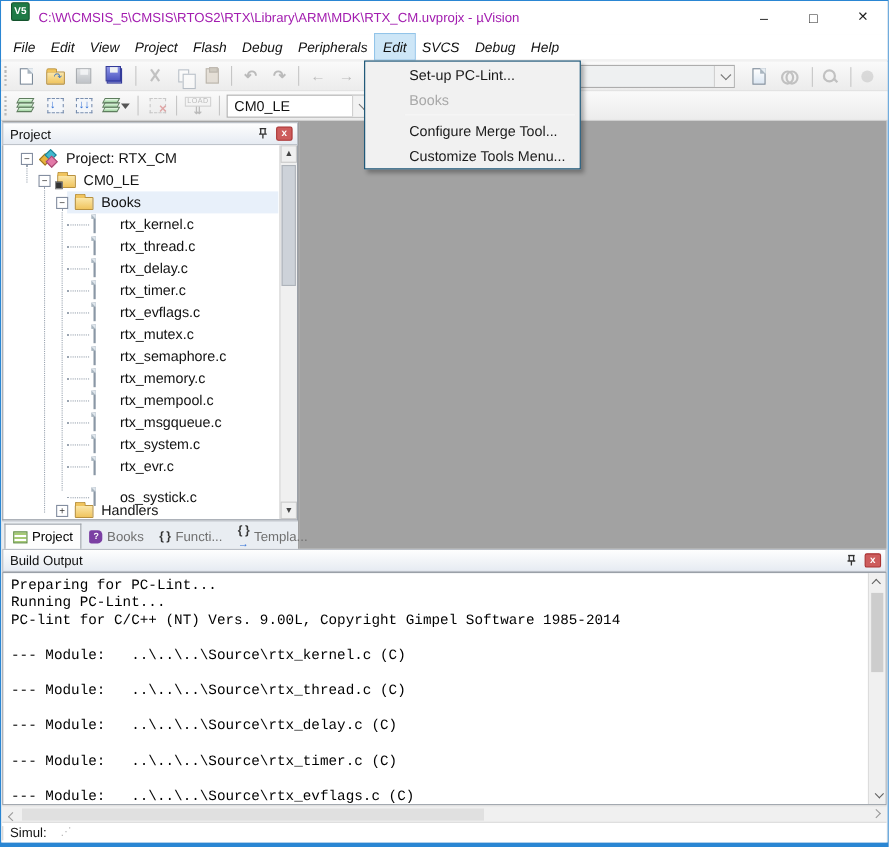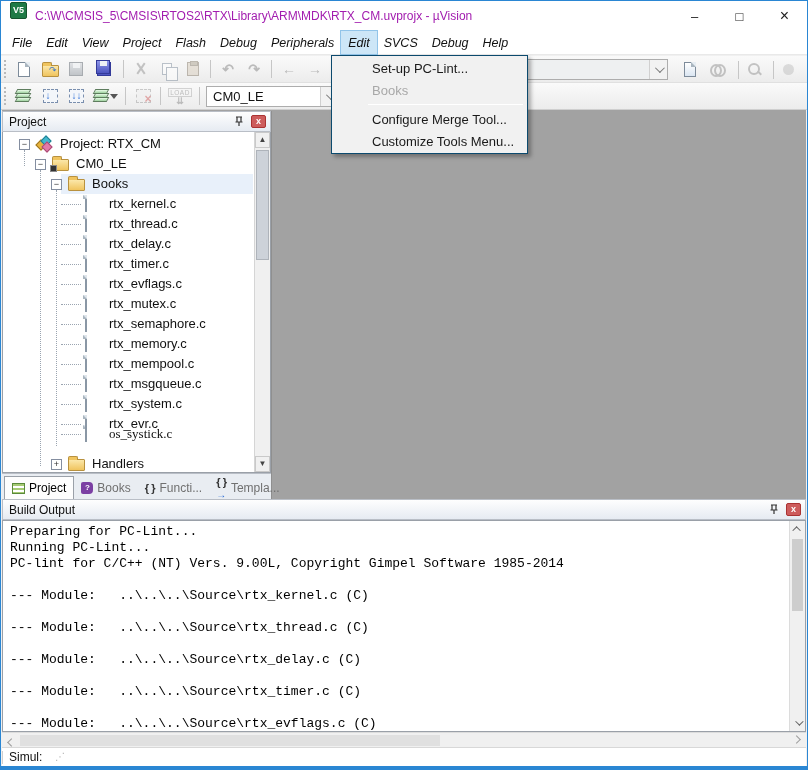--- a/index.html
+++ b/index.html
@@ -345,21 +345,21 @@
           </svg>
       </span>
       <span class="close-btn">x</span>
     </div>
     <div class="tree-area" id="tree">
         <div class="tree-row" style="top: 322px;">
           <span class="expand-box" style="left:48px">+</span>
           <span style="left:65px" class="t-icon i-folder"></span>
           <span class="t-label" style="left:89px">Handlers</span>
         </div>
-        <div class="tree-row" style="top: 292px; font-family: Liberation Serif, serif;"><span class="hstub" style="left:58px;width:20px;"></span><span style="left:82px" class="t-icon i-file"></span><span class="t-label" style="left:106px">os_systick.c</span></div>
+        <div class="tree-row" style="top: 310px;"><span class="hstub" style="left:58px;width:20px;"></span><span style="left:82px" class="t-icon i-file"></span><span class="t-label" style="left:106px">os_systick.c</span></div>
         <div class="tree-row" style="top: 282px;"><span class="hstub" style="left:58px;width:20px;"></span><span style="left:82px" class="t-icon i-file"></span><span class="t-label" style="left:106px">rtx_evr.c</span></div>
         <div class="tree-row" style="top: 262px;"><span class="hstub" style="left:58px;width:20px;"></span><span style="left:82px" class="t-icon i-file"></span><span class="t-label" style="left:106px">rtx_system.c</span></div>
         <div class="tree-row" style="top: 242px;"><span class="hstub" style="left:58px;width:20px;"></span><span style="left:82px" class="t-icon i-file"></span><span class="t-label" style="left:106px">rtx_msgqueue.c</span></div>
         <div class="tree-row" style="top: 222px;"><span class="hstub" style="left:58px;width:20px;"></span><span style="left:82px" class="t-icon i-file"></span><span class="t-label" style="left:106px">rtx_mempool.c</span></div>
         <div class="tree-row" style="top: 202px;"><span class="hstub" style="left:58px;width:20px;"></span><span style="left:82px" class="t-icon i-file"></span><span class="t-label" style="left:106px">rtx_memory.c</span></div>
         <div class="tree-row" style="top: 182px;"><span class="hstub" style="left:58px;width:20px;"></span><span style="left:82px" class="t-icon i-file"></span><span class="t-label" style="left:106px">rtx_semaphore.c</span></div>
         <div class="tree-row" style="top: 162px;"><span class="hstub" style="left:58px;width:20px;"></span><span style="left:82px" class="t-icon i-file"></span><span class="t-label" style="left:106px">rtx_mutex.c</span></div>
         <div class="tree-row" style="top: 142px;"><span class="hstub" style="left:58px;width:20px;"></span><span style="left:82px" class="t-icon i-file"></span><span class="t-label" style="left:106px">rtx_evflags.c</span></div>
         <div class="tree-row" style="top: 122px;"><span class="hstub" style="left:58px;width:20px;"></span><span style="left:82px" class="t-icon i-file"></span><span class="t-label" style="left:106px">rtx_timer.c</span></div>
         <div class="tree-row" style="top: 102px;"><span class="hstub" style="left:58px;width:20px;"></span><span style="left:82px" class="t-icon i-file"></span><span class="t-label" style="left:106px">rtx_delay.c</span></div>

